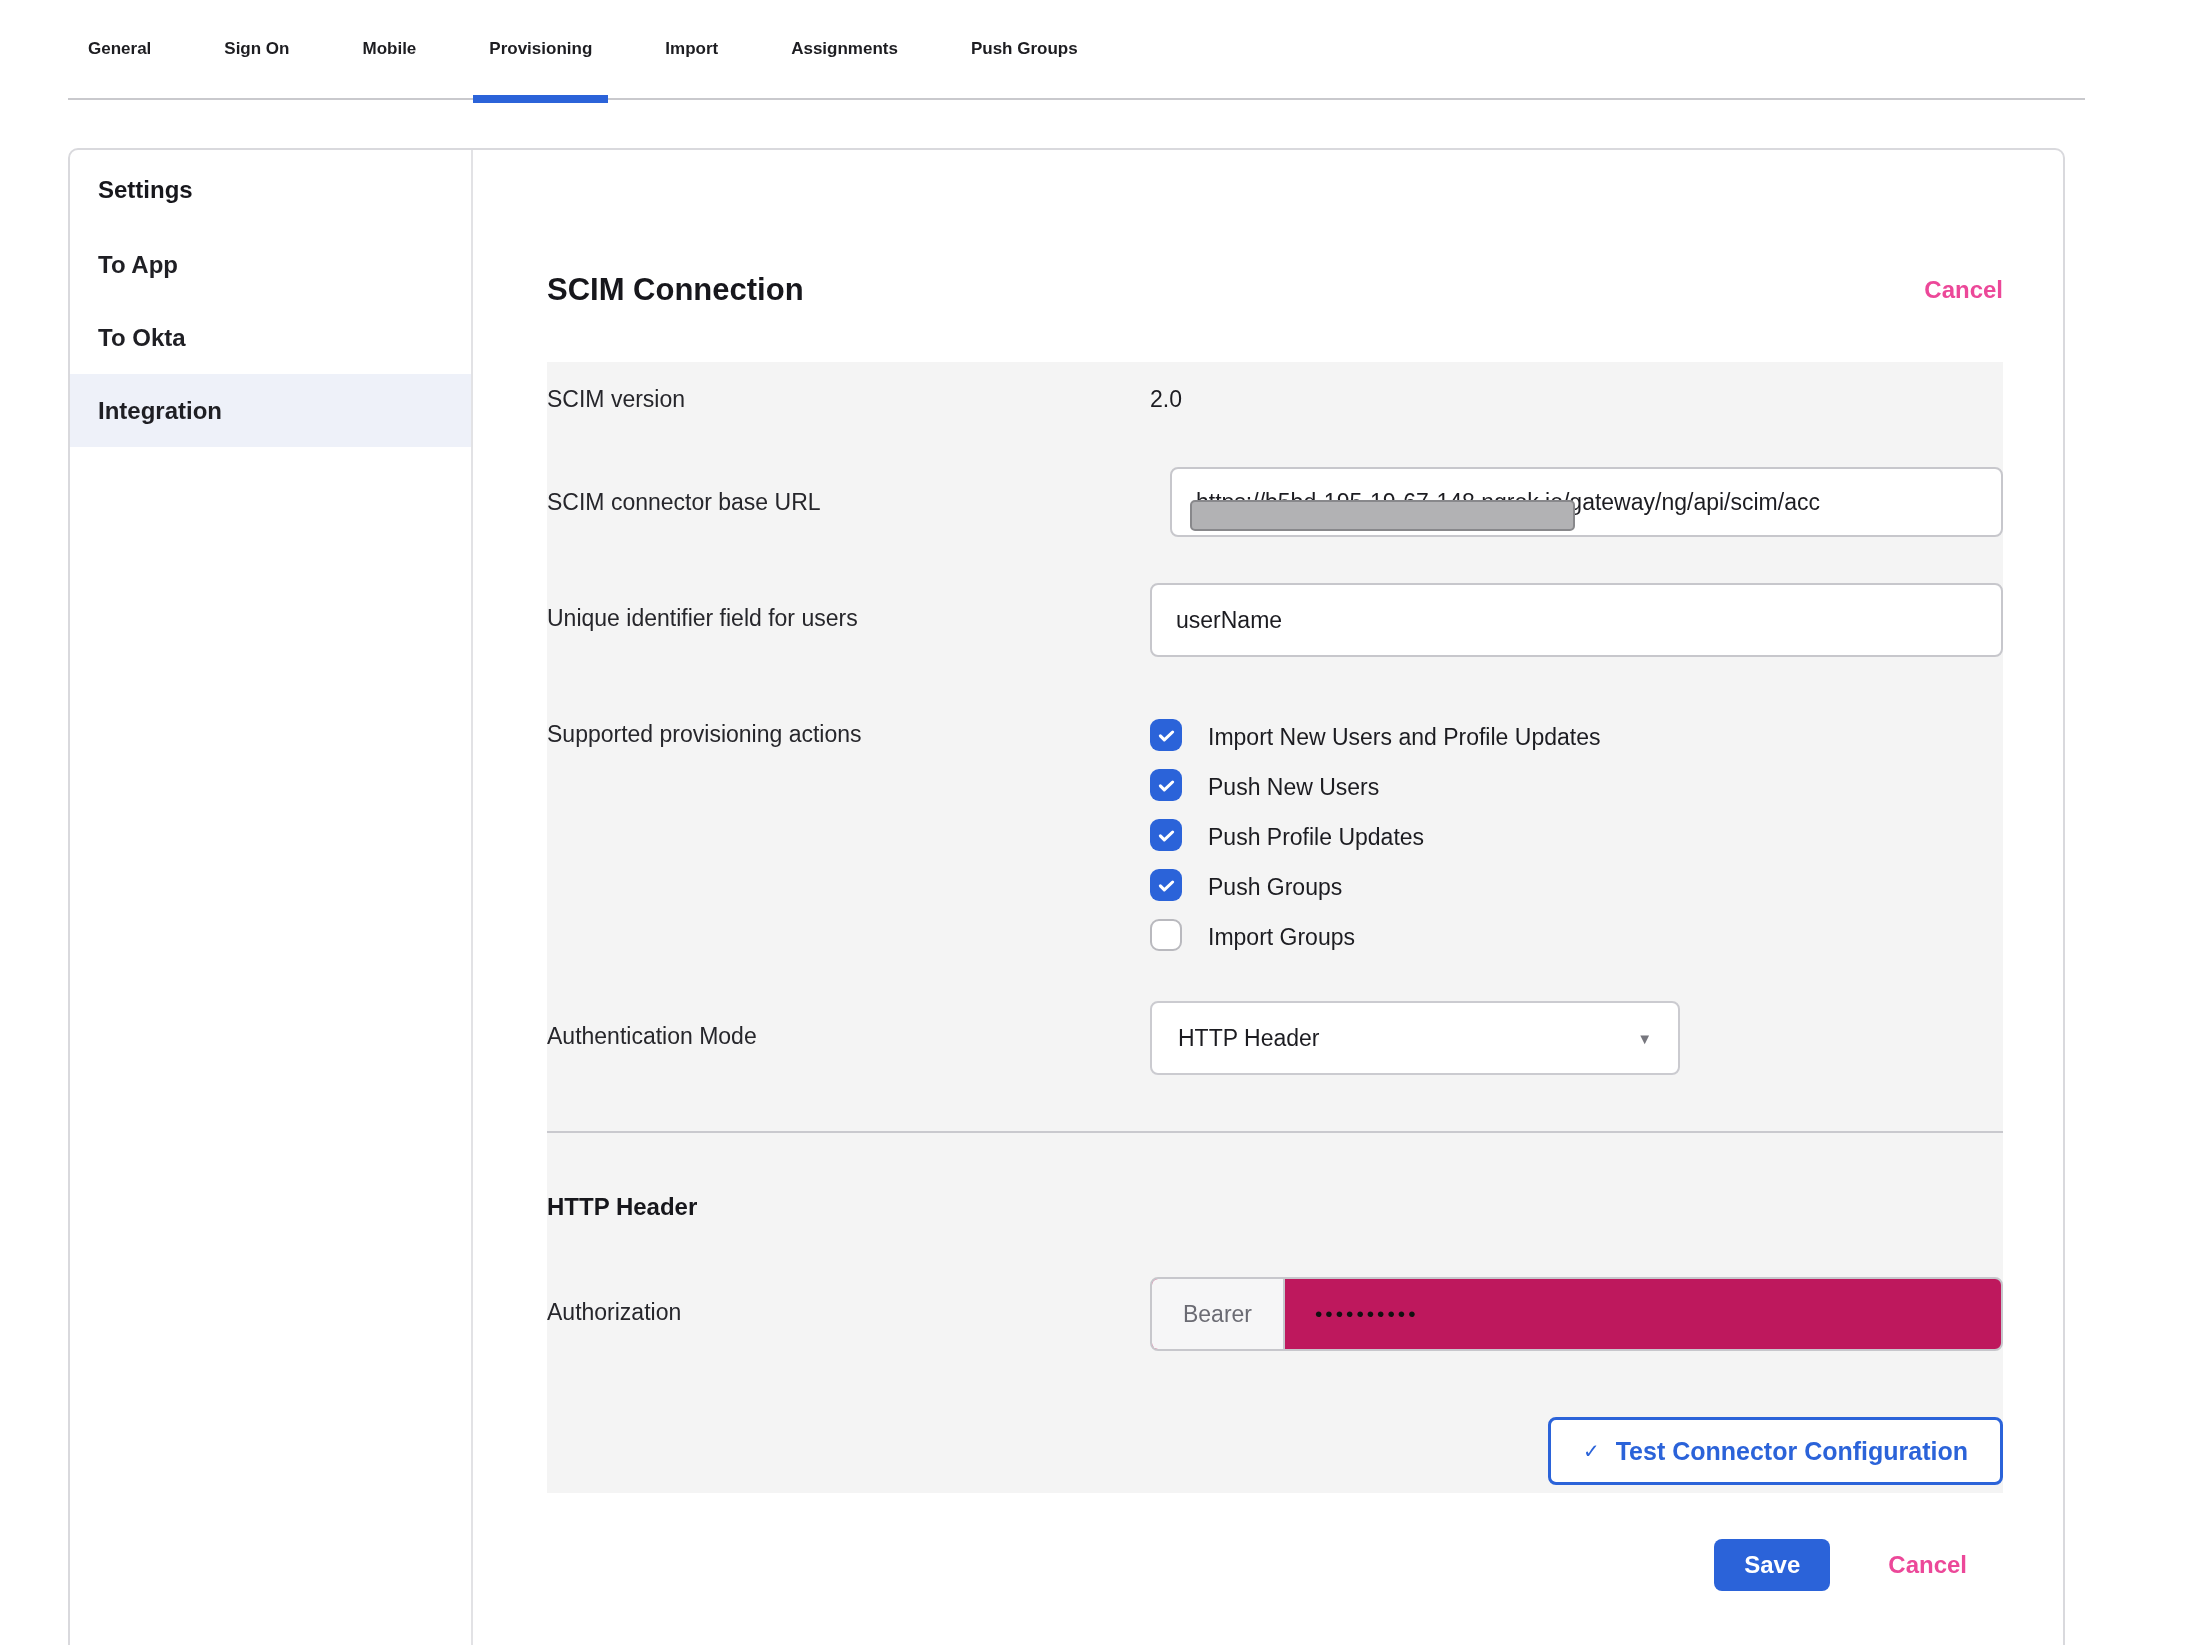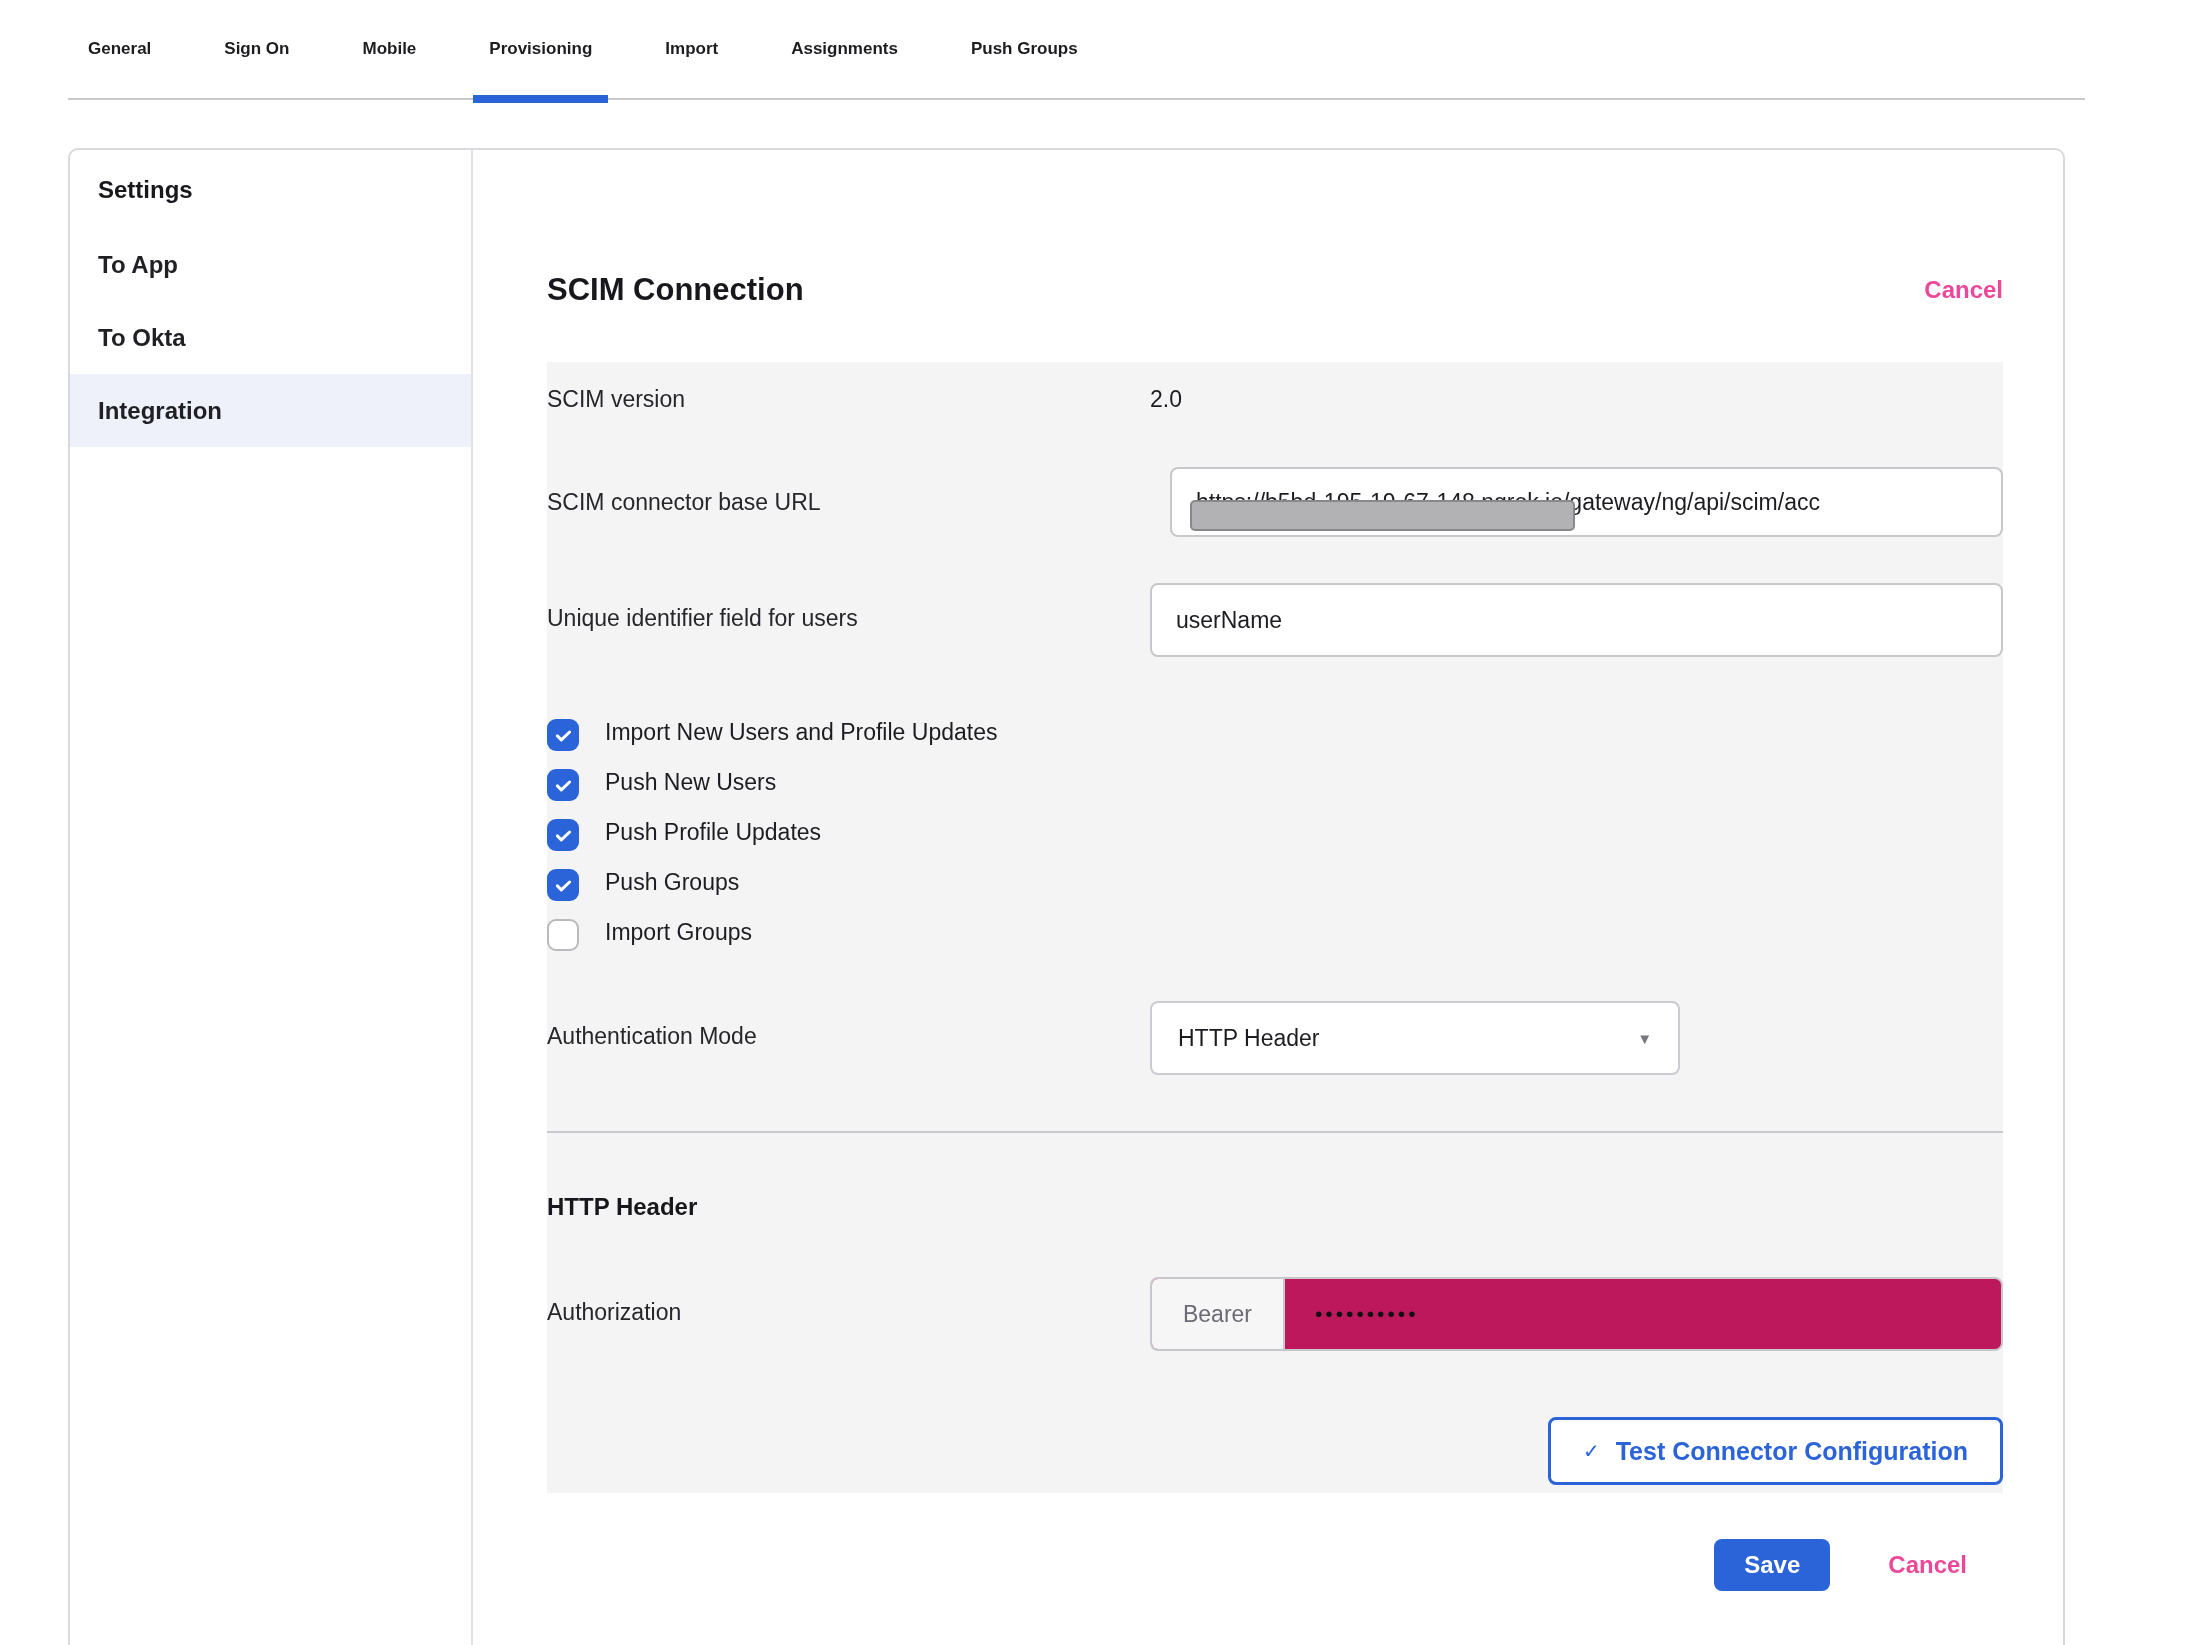--- a/index.html
+++ b/index.html
@@ -150,21 +150,21 @@
     left: -6px; right: -12px;
     top: 11px;
     height: 31px;
     background: #b2b2b4;
     border: 2px solid #88888b;
     border-radius: 5px;
   }
 
   
   .check-list { display: flex; flex-direction: column; gap: 18px; }
-  .check-row { display: flex; align-items: flex-start; gap: 26px; cursor: pointer; }
+  .check-row { display: flex; align-items: flex-end; gap: 26px; cursor: pointer; }
   .check-label { font-size: 23px; color: #1c1c21; }
   .checkbox {
     width: 32px; height: 32px;
     border-radius: 9px;
     flex-shrink: 0;
     display: flex; align-items: center; justify-content: center;
   }
   .checkbox.checked { background: #2b63d9; }
   .checkbox.unchecked { background: #fff; border: 2px solid #b9b9be; }
 
@@ -308,20 +308,21 @@
       </div>
 
       <div class="form-row row-uid">
         <div class="form-label">Unique identifier field for users</div>
         <div class="text-input">
           <span>userName</span>
         </div>
       </div>
 
       <div class="form-row row-actions">
+        <div class="form-label" style="padding-top:2px;">Supported provisioning actions</div>
         <div class="check-list">
           <div class="check-row">
             <span class="checkbox checked">
                 <svg viewBox="0 0 24 24" width="21" height="21">
                   <path d="M5 12.5l4.5 4.5L19 8" stroke="#fff" stroke-width="3.5" fill="none" stroke-linecap="round" stroke-linejoin="round"></path>
                 </svg>
               </span>
             <span class="check-label">Import New Users and Profile Updates</span>
           </div>
           <div class="check-row">

